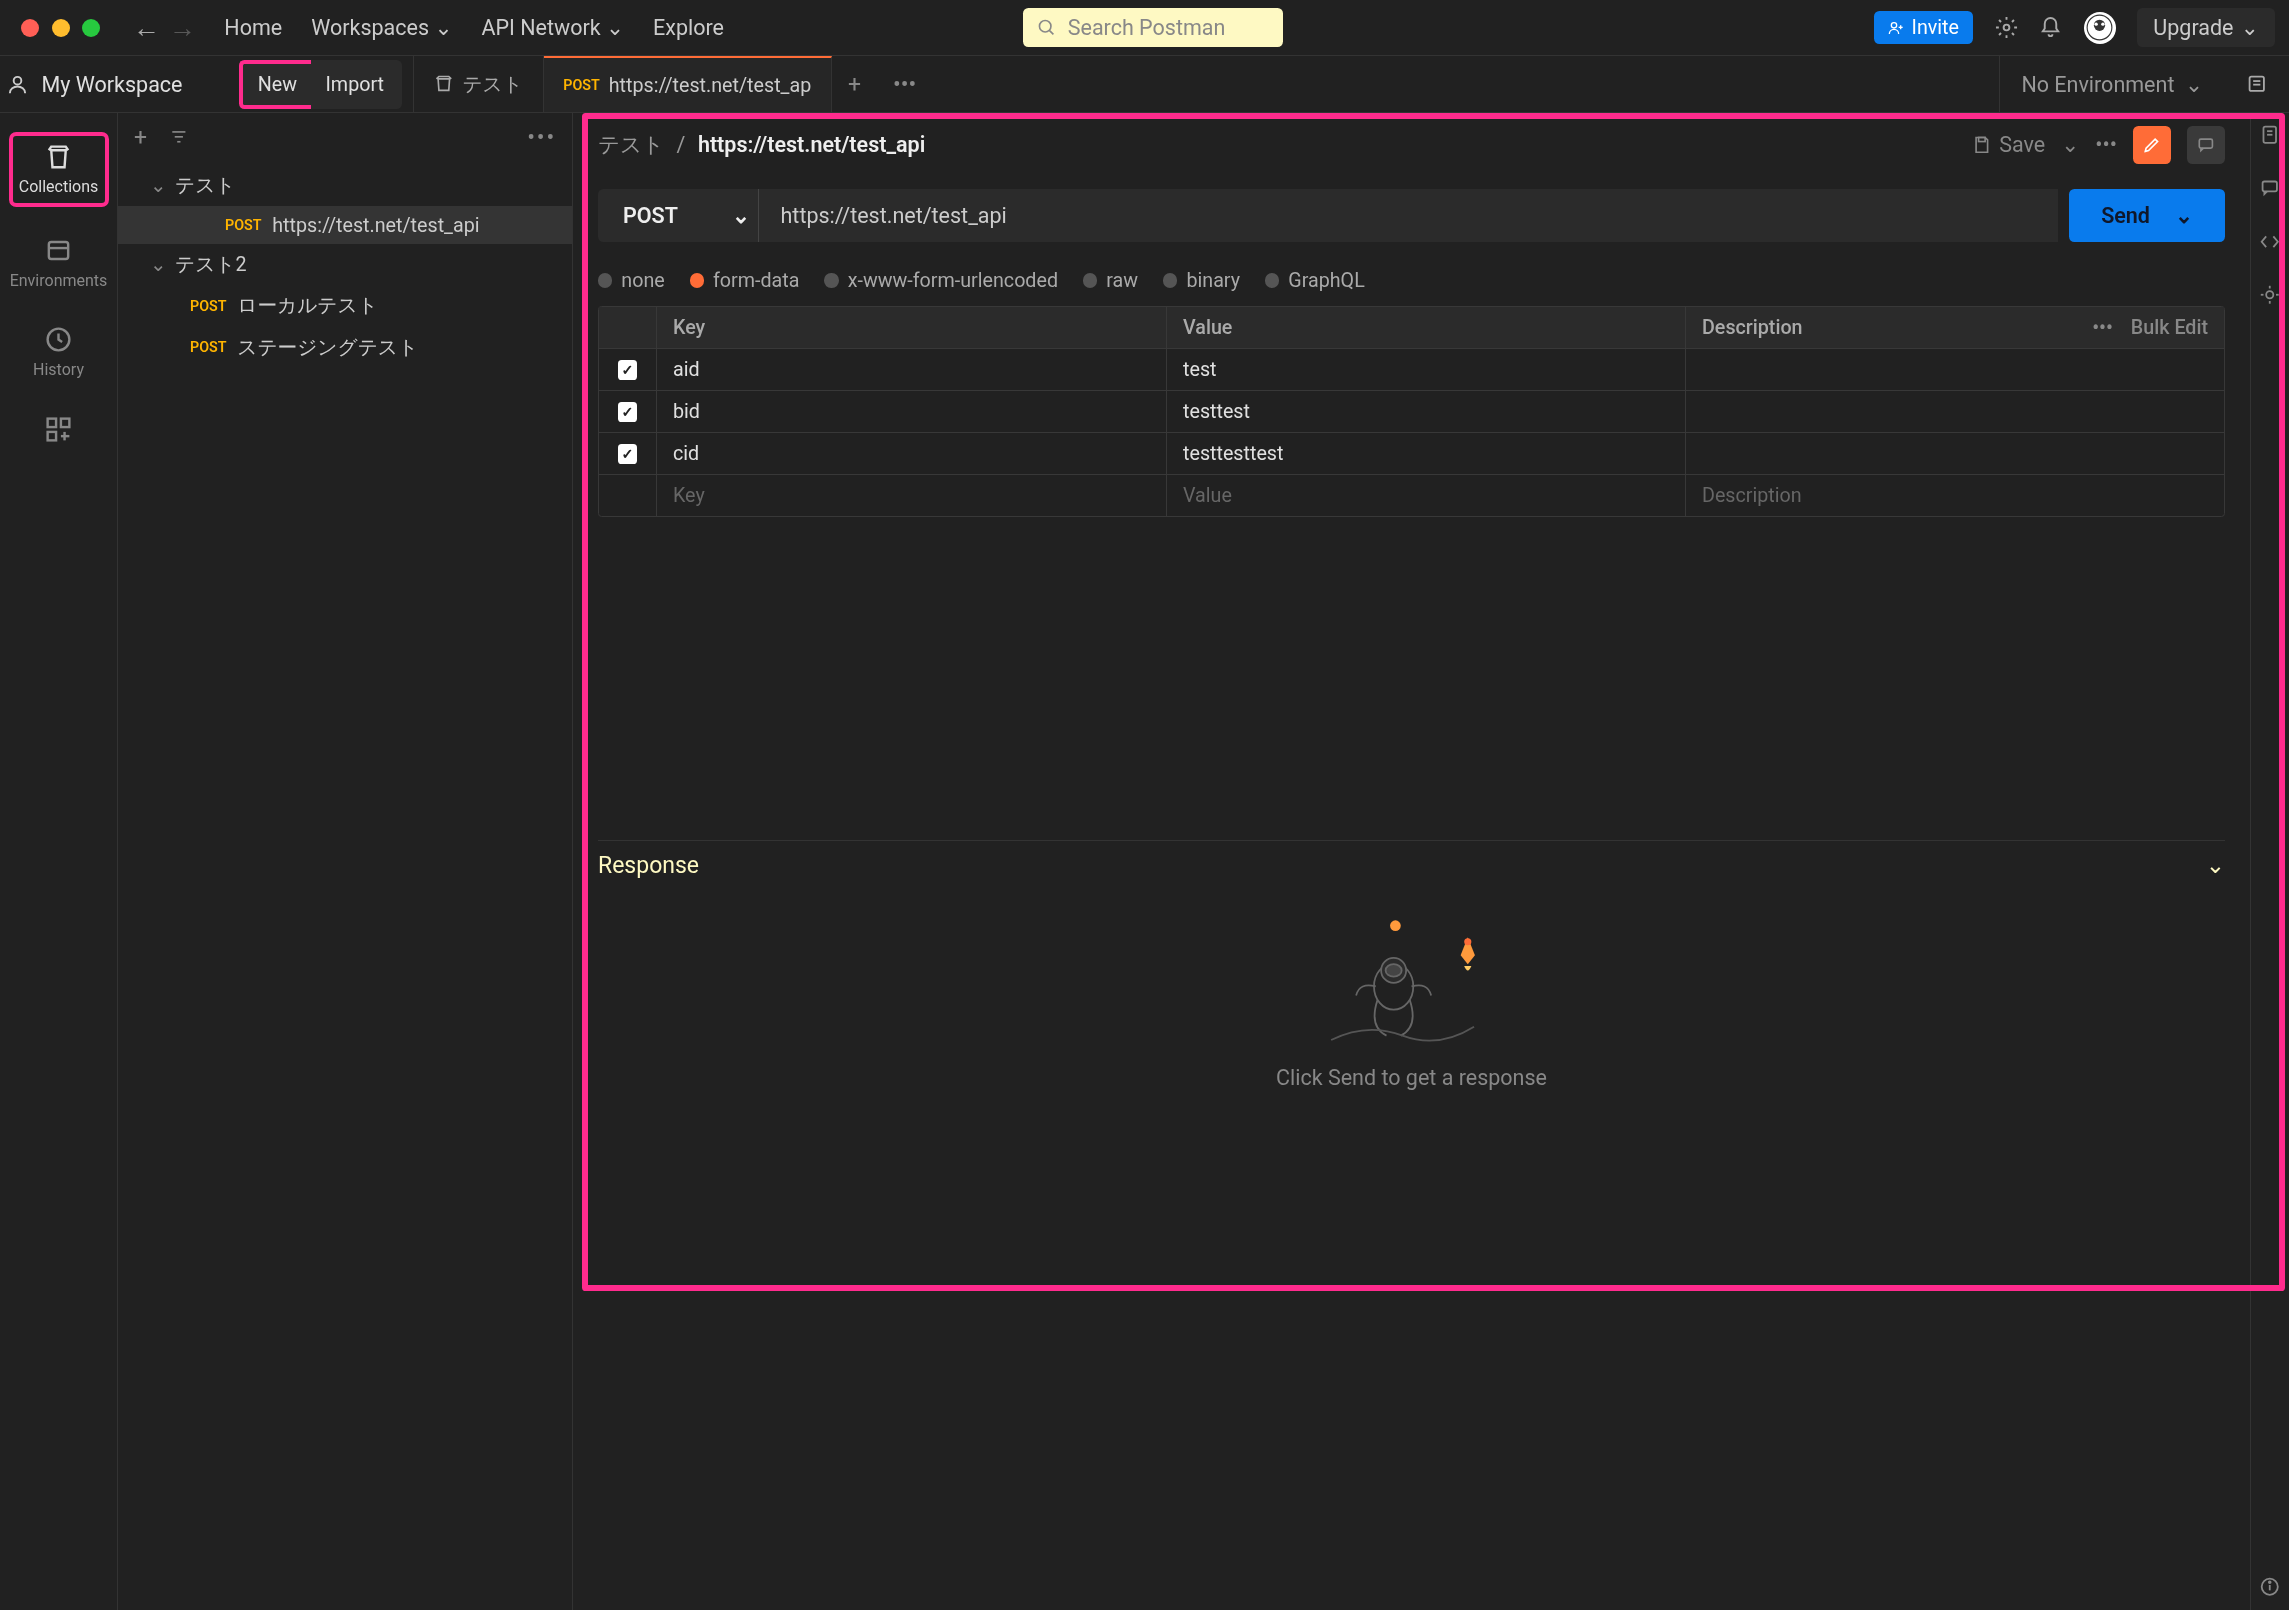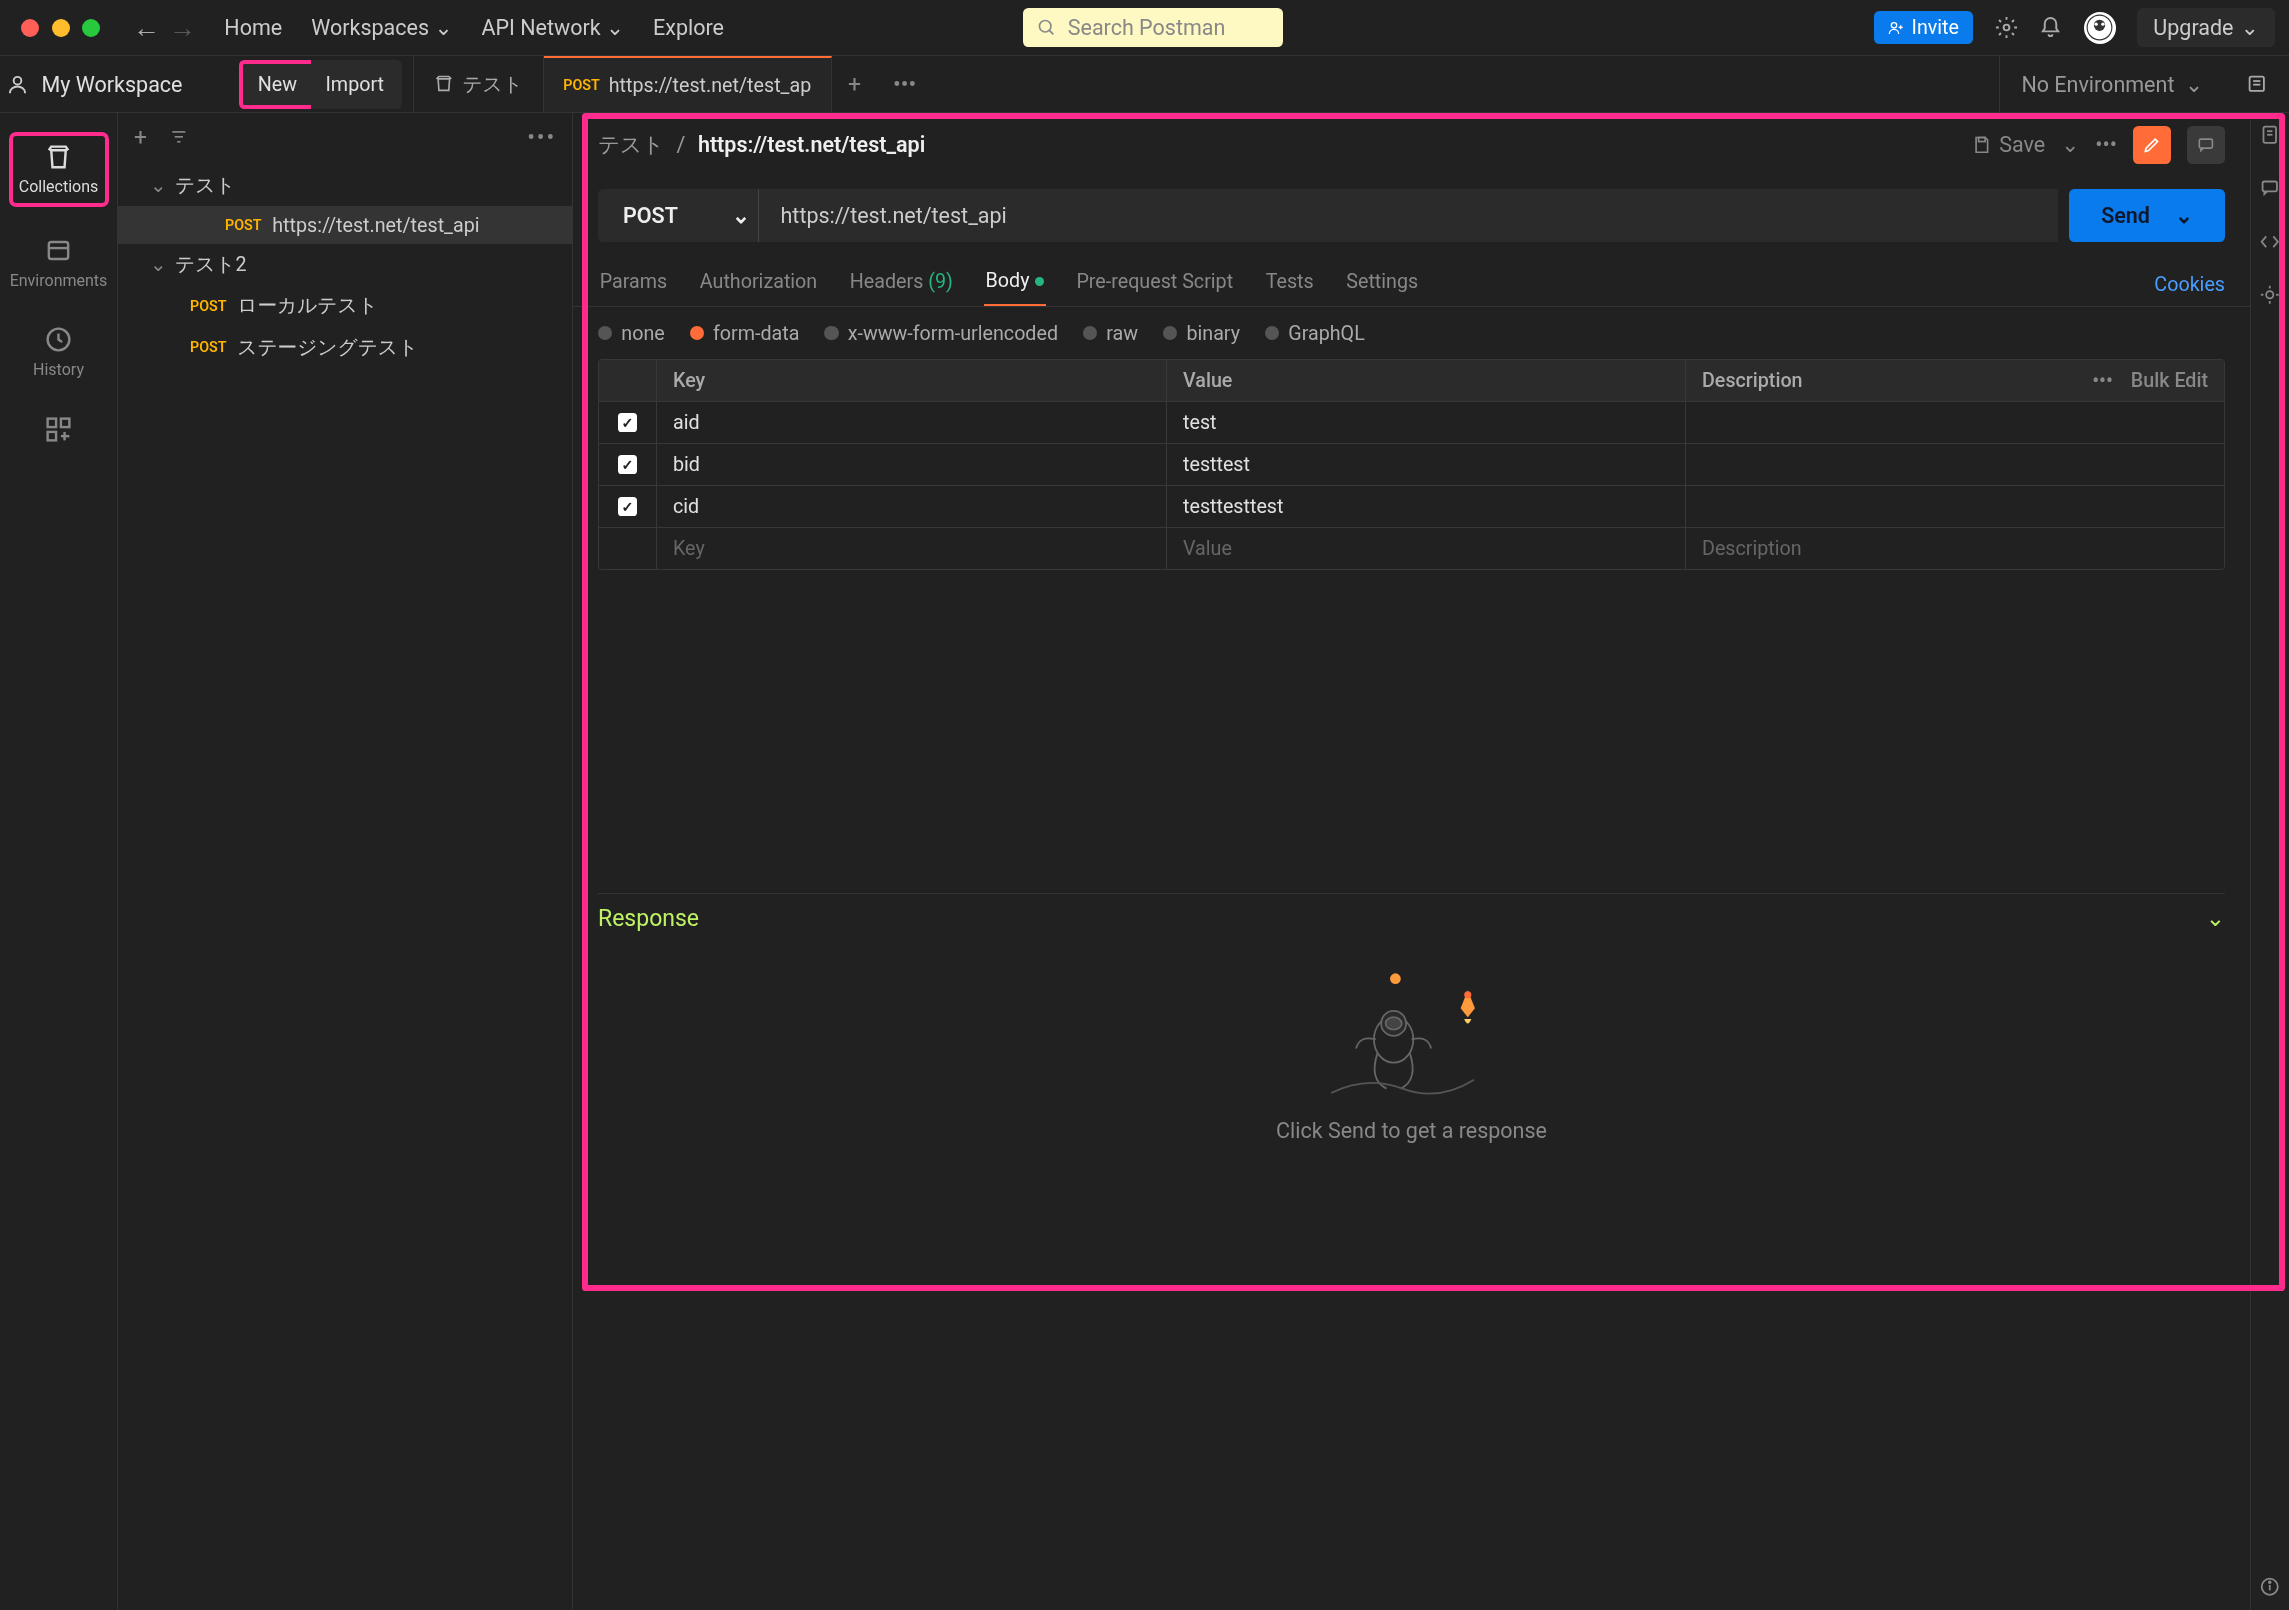--- a/index.html
+++ b/index.html
@@ -85,21 +85,21 @@
 .kv-head { display: flex; background: #2b2b2b; color: #aaa; font-weight: 500; }
 .kv-row { display: flex; border-top: 0.9px solid #383838; }
 .kv-c0 { width: 57px; display: flex; align-items: center; justify-content: center; padding:9px 0;}
 .kv-c1 { flex: 0 0 510px; padding: 9px 16px; border-left: 0.9px solid #383838; }
 .kv-c2 { flex: 0 0 519px; padding: 9px 16px; border-left: 0.9px solid #383838; }
 .kv-c3 { flex: 1; padding: 9px 16px; border-left: 0.9px solid #383838; display:flex; align-items:center; }
 .kv-head .kv-c3 .he-actions { margin-left:auto; display:flex; gap:18px; color:#888; }
 .chk { width: 19.7px; height: 19.7px; background: #fff; border-radius: 3.6px; display: flex; align-items: center; justify-content: center; color: #222; font-size: 14.3px; font-weight: bold; }
 .placeholder { color: #666; }
 
-.response-sec { margin: 36px 25px 0; border-top: 0.9px solid #333; padding-top: 10.7px; display: flex; align-items: center; color: #bef264; font-size: 23px; }
+.response-sec { margin: 36px 25px 0; border-top: 0.9px solid #333; padding-top: 10.7px; display: flex; align-items: center; color: #fef9c3; font-size: 23px; }
 .response-sec .chev2 { margin-left: auto; }
 
 .empty-resp { display: flex; flex-direction: column; align-items: center; justify-content: flex-start; color: #888; font-size: 21.5px; padding-top: 36px; gap: 16px; }
 .astro { width: 197px; height: 134px; position: relative; }
 
 .rightrail { width: 39px; border-left: 0.9px solid #333; display: flex; flex-direction: column; align-items: center; padding-top: 10.7px; gap: 32px; color: #888; font-size: 21.5px; }
 
 svg { display: block; }
 </style>
 </head>
@@ -336,30 +336,20 @@
             <span>POST</span>
             <span>⌄</span>
           </div>
           <div class="url-input">https://test.net/test_api</div>
           <div class="send-btn">
             <span>Send</span>
             <span>⌄</span>
           </div>
         </div>
 
-        <div class="reqtabs">
-          <span class="reqtab">Params</span>
-          <span class="reqtab">Authorization</span>
-          <span class="reqtab"><span>Headers</span> <span style="color:#26b47f">(9)</span></span>
-          <span class="reqtab active"><span>Body</span><span class="green-dot"></span></span>
-          <span class="reqtab">Pre-request Script</span>
-          <span class="reqtab">Tests</span>
-          <span class="reqtab">Settings</span>
-          <span class="cookies">Cookies</span>
-        </div>
 
         <div class="bodytypes">
           <span class="radio">
               <span class="rcir"></span>
               <span>none</span>
             </span>
           <span class="radio">
               <span class="rcir sel"></span>
               <span>form-data</span>
             </span>

